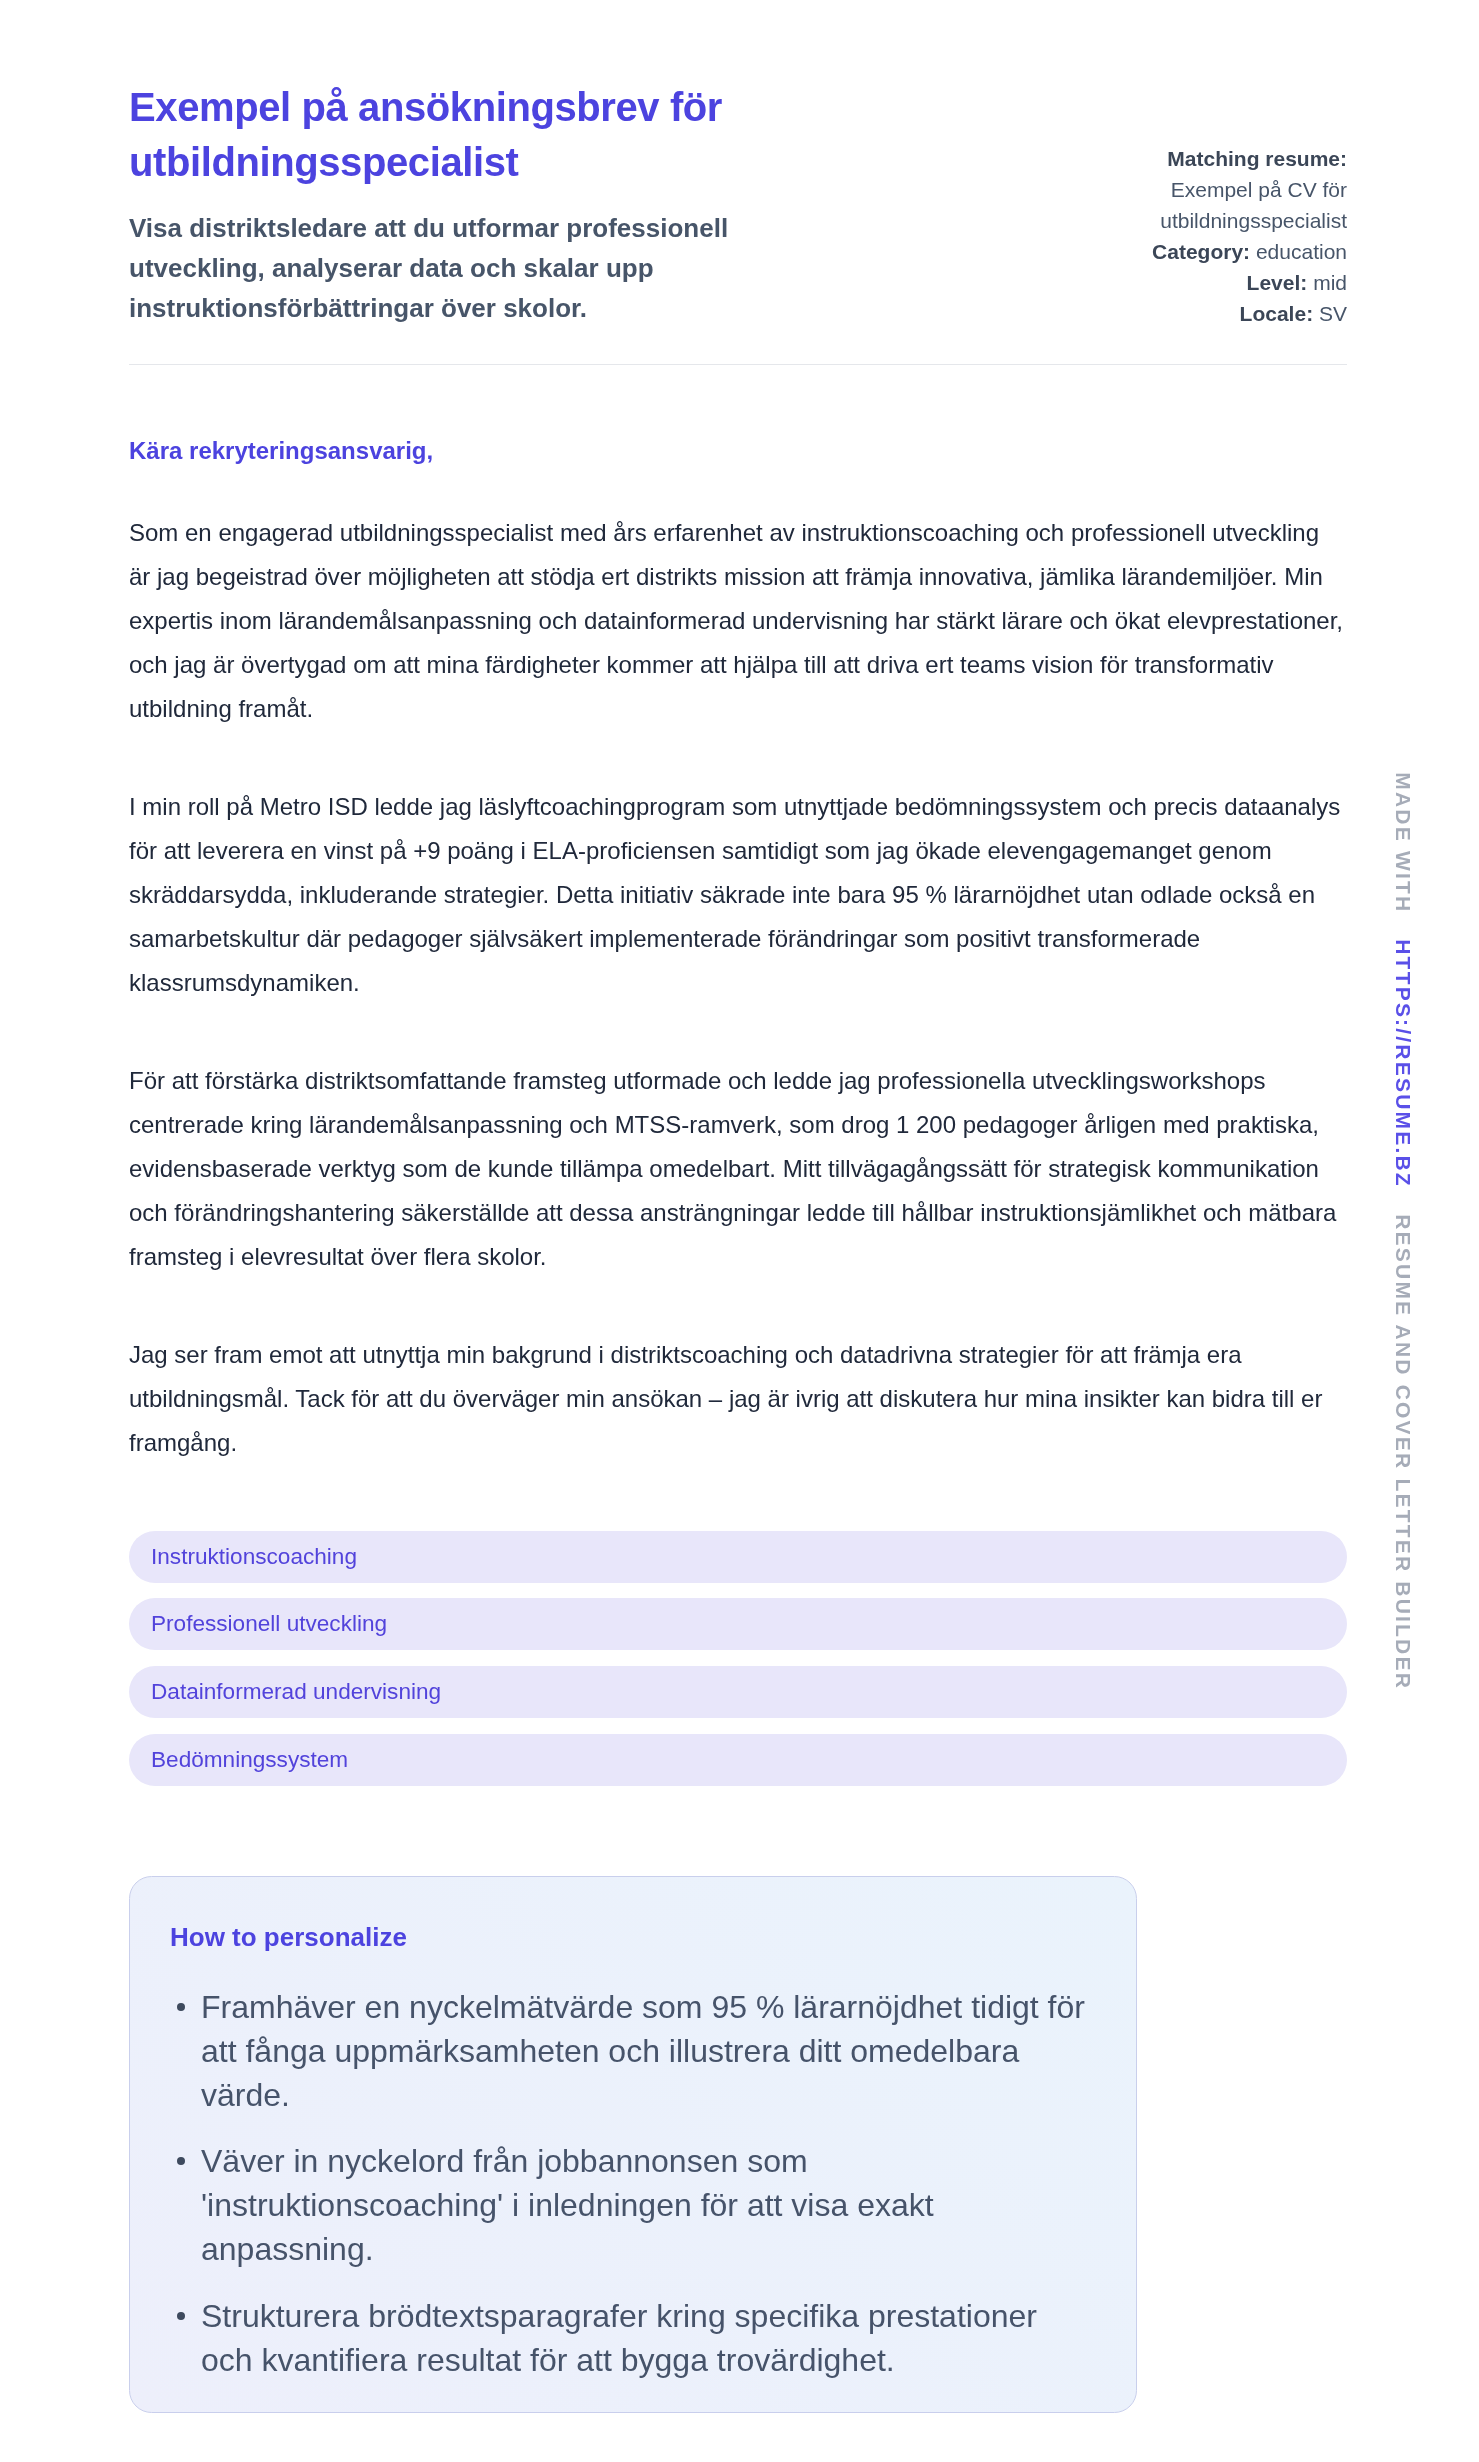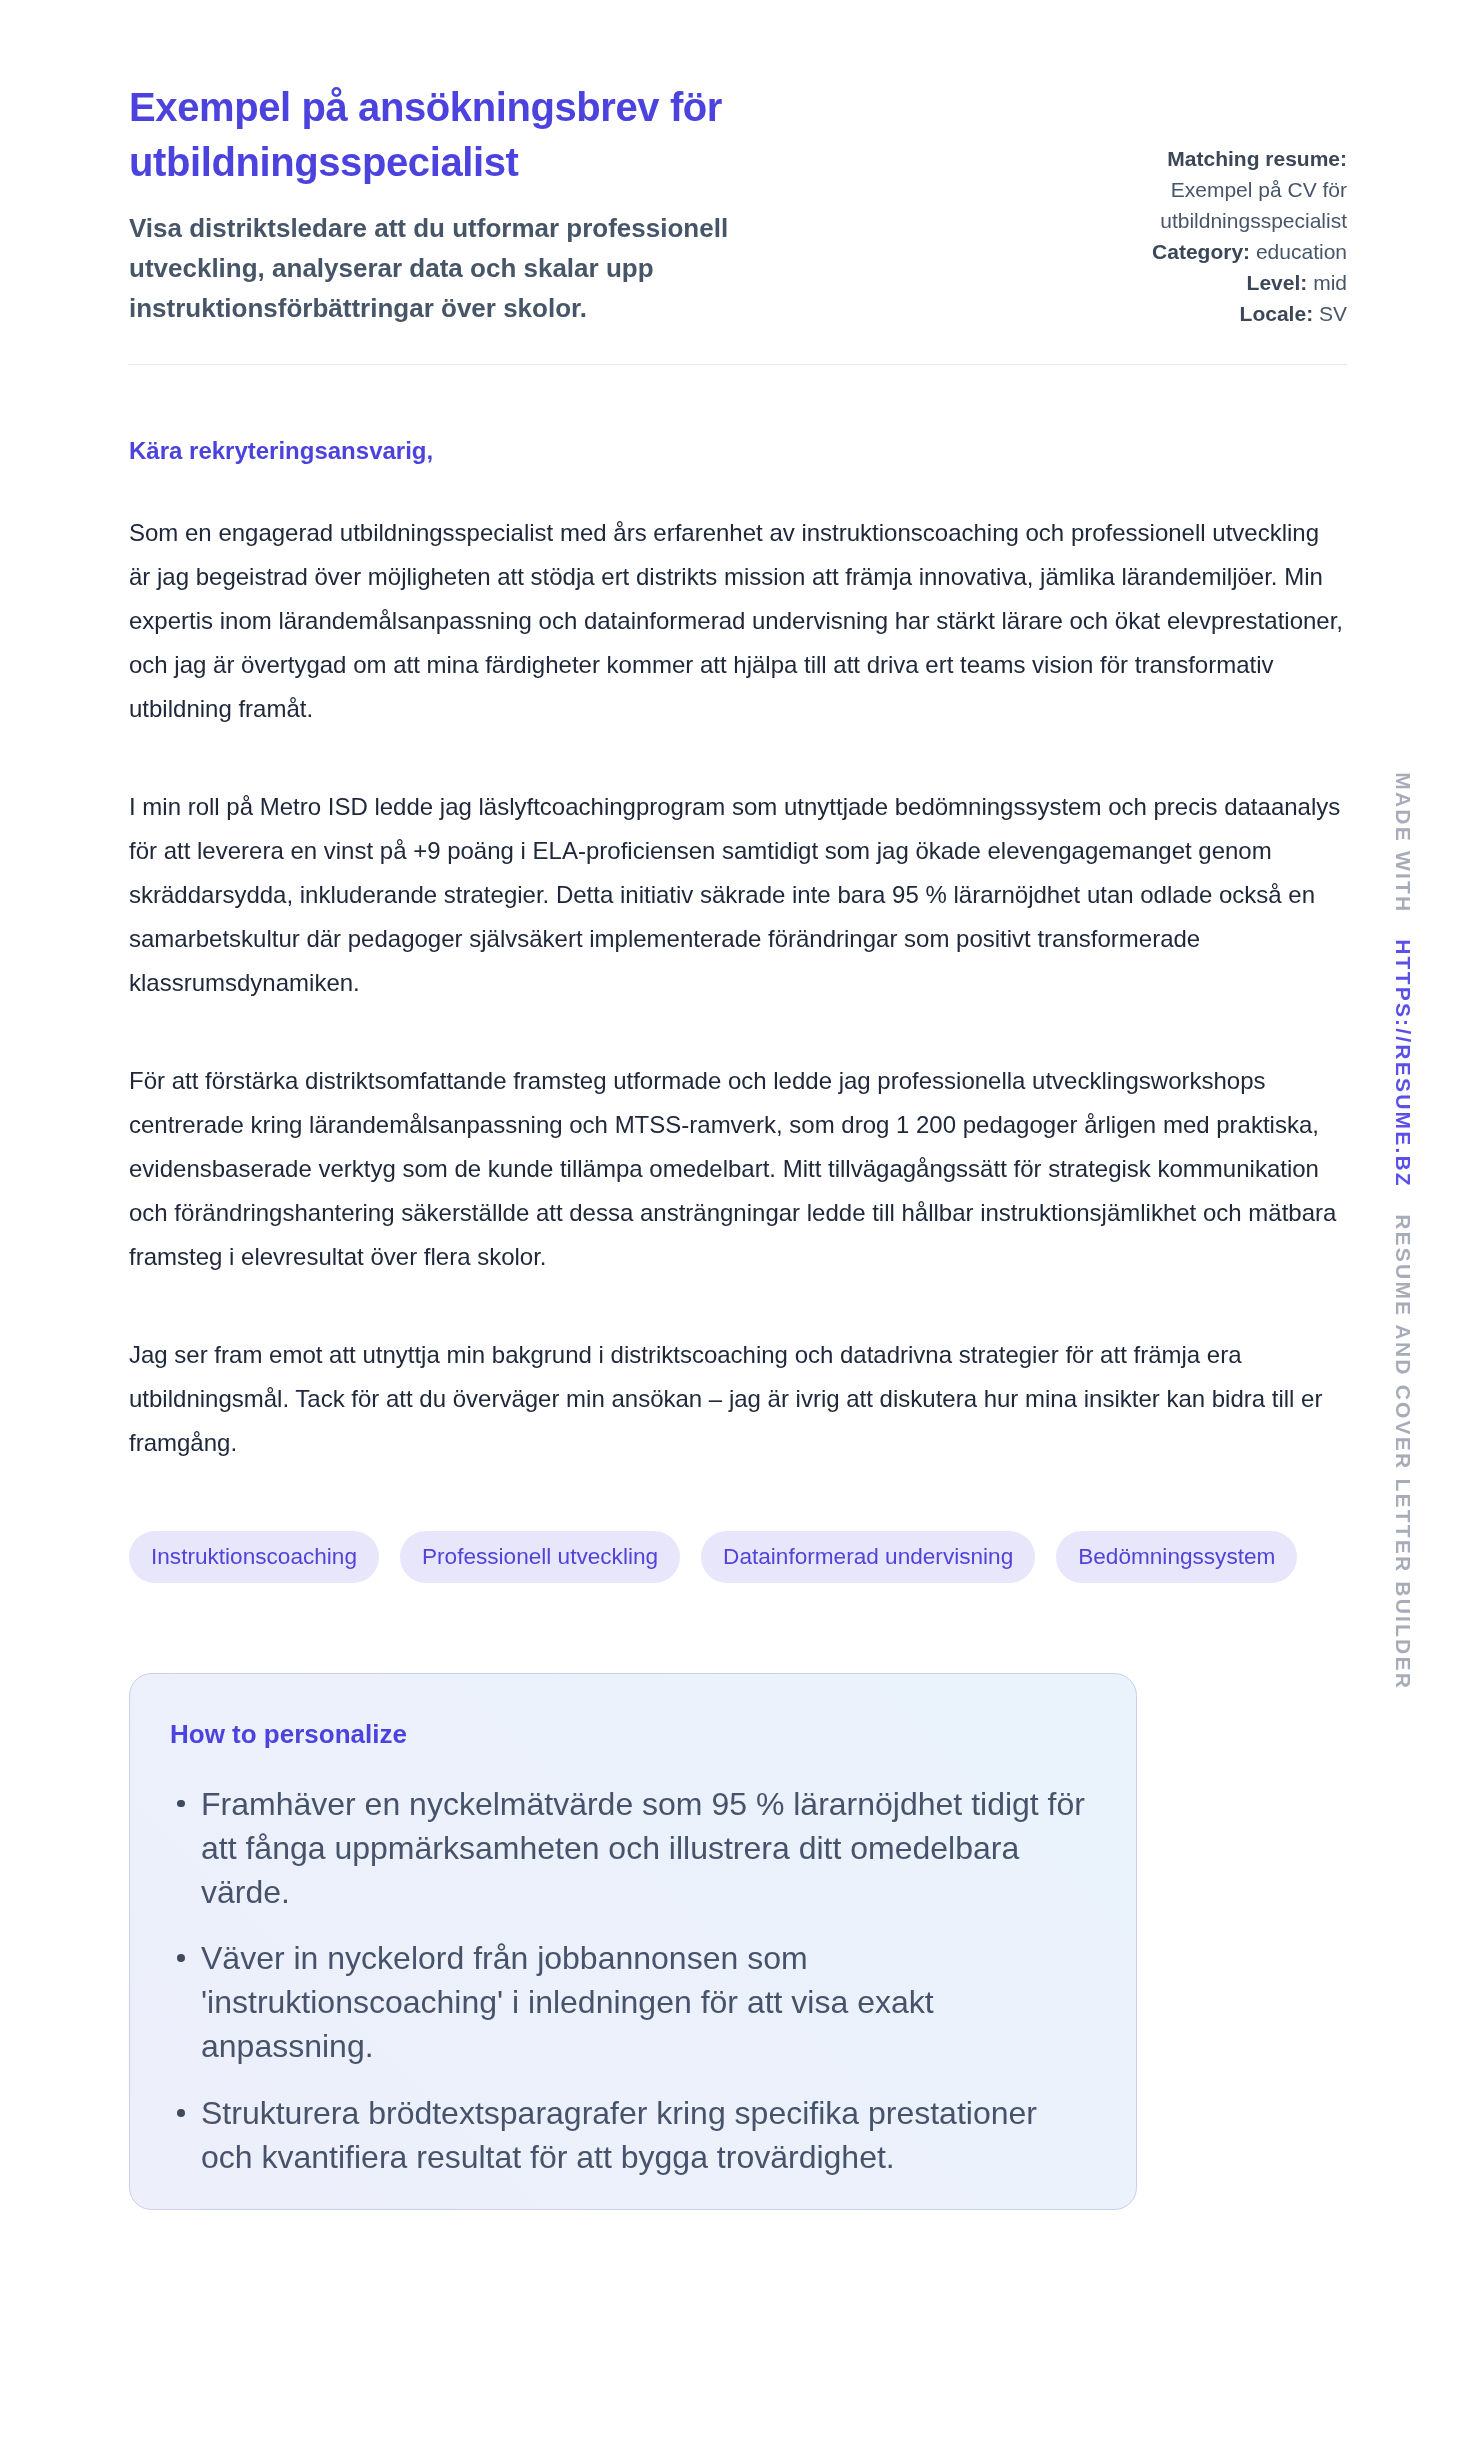--- a/index.html
+++ b/index.html
@@ -82,20 +82,21 @@
     line-height: 35px;
   }
   
   .tags {
     margin-top: 66px;
     display: flex;
     flex-wrap: wrap;
     gap: 15.7px 21px;
     list-style: none;
     max-width: 1218px;
+    flex-direction: column;
   }
   .tag {
     background: #E8E6FA;
     color: #5243DB;
     font-size: 22.6px;
     font-weight: 500;
     line-height: 24px;
     padding: 14px 22px;
     border-radius: 869px;
     white-space: nowrap;

